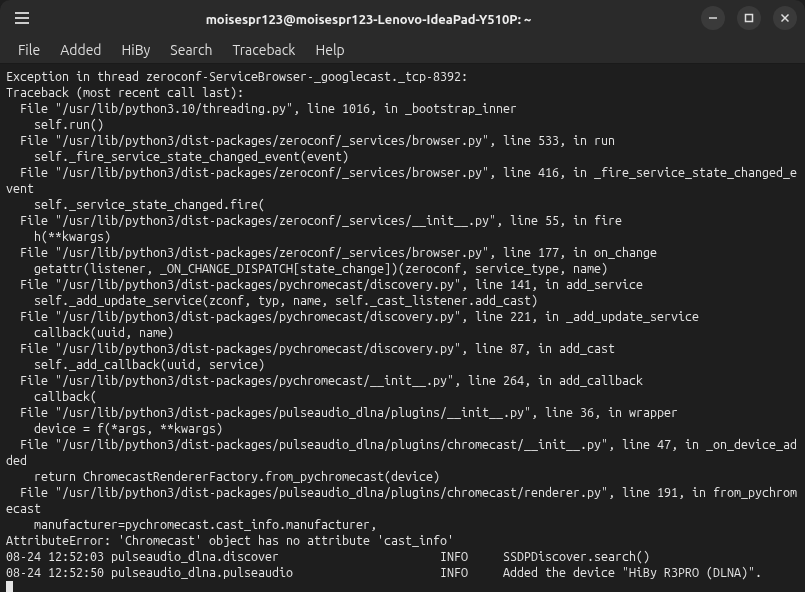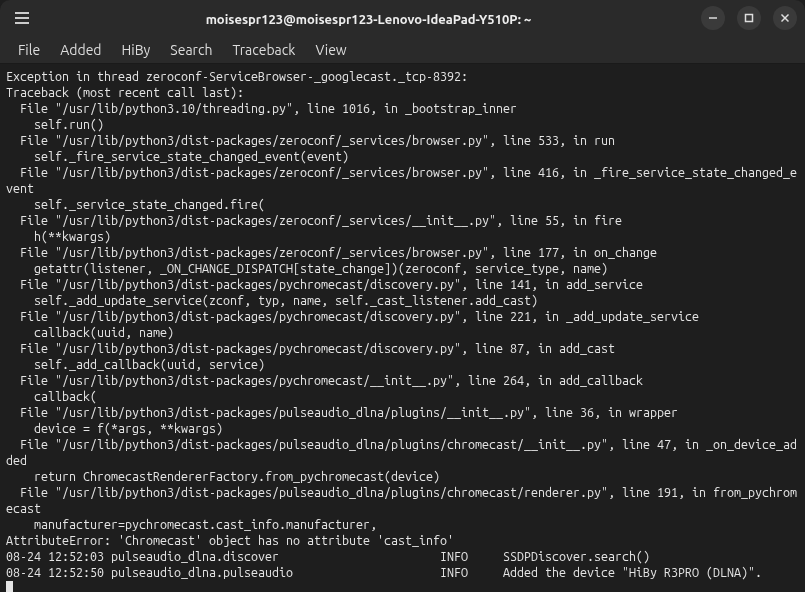--- a/index.html
+++ b/index.html
@@ -145,21 +145,21 @@
       </div>
     </div>
   </div>
 
   <div class="menubar">
     <div class="menu-item">File</div>
     <div class="menu-item">Added</div>
     <div class="menu-item">HiBy</div>
     <div class="menu-item">Search</div>
     <div class="menu-item">Traceback</div>
-    <div class="menu-item">View</div>
+    <div class="menu-item">Help</div>
   </div>
 
   <div class="terminal-content" id="term">Exception in thread zeroconf-ServiceBrowser-_googlecast._tcp-8392:
 Traceback (most recent call last):
   File "/usr/lib/python3.10/threading.py", line 1016, in _bootstrap_inner
     self.run()
   File "/usr/lib/python3/dist-packages/zeroconf/_services/browser.py", line 533, in run
     self._fire_service_state_changed_event(event)
   File "/usr/lib/python3/dist-packages/zeroconf/_services/browser.py", line 416, in _fire_service_state_changed_e
 vent

